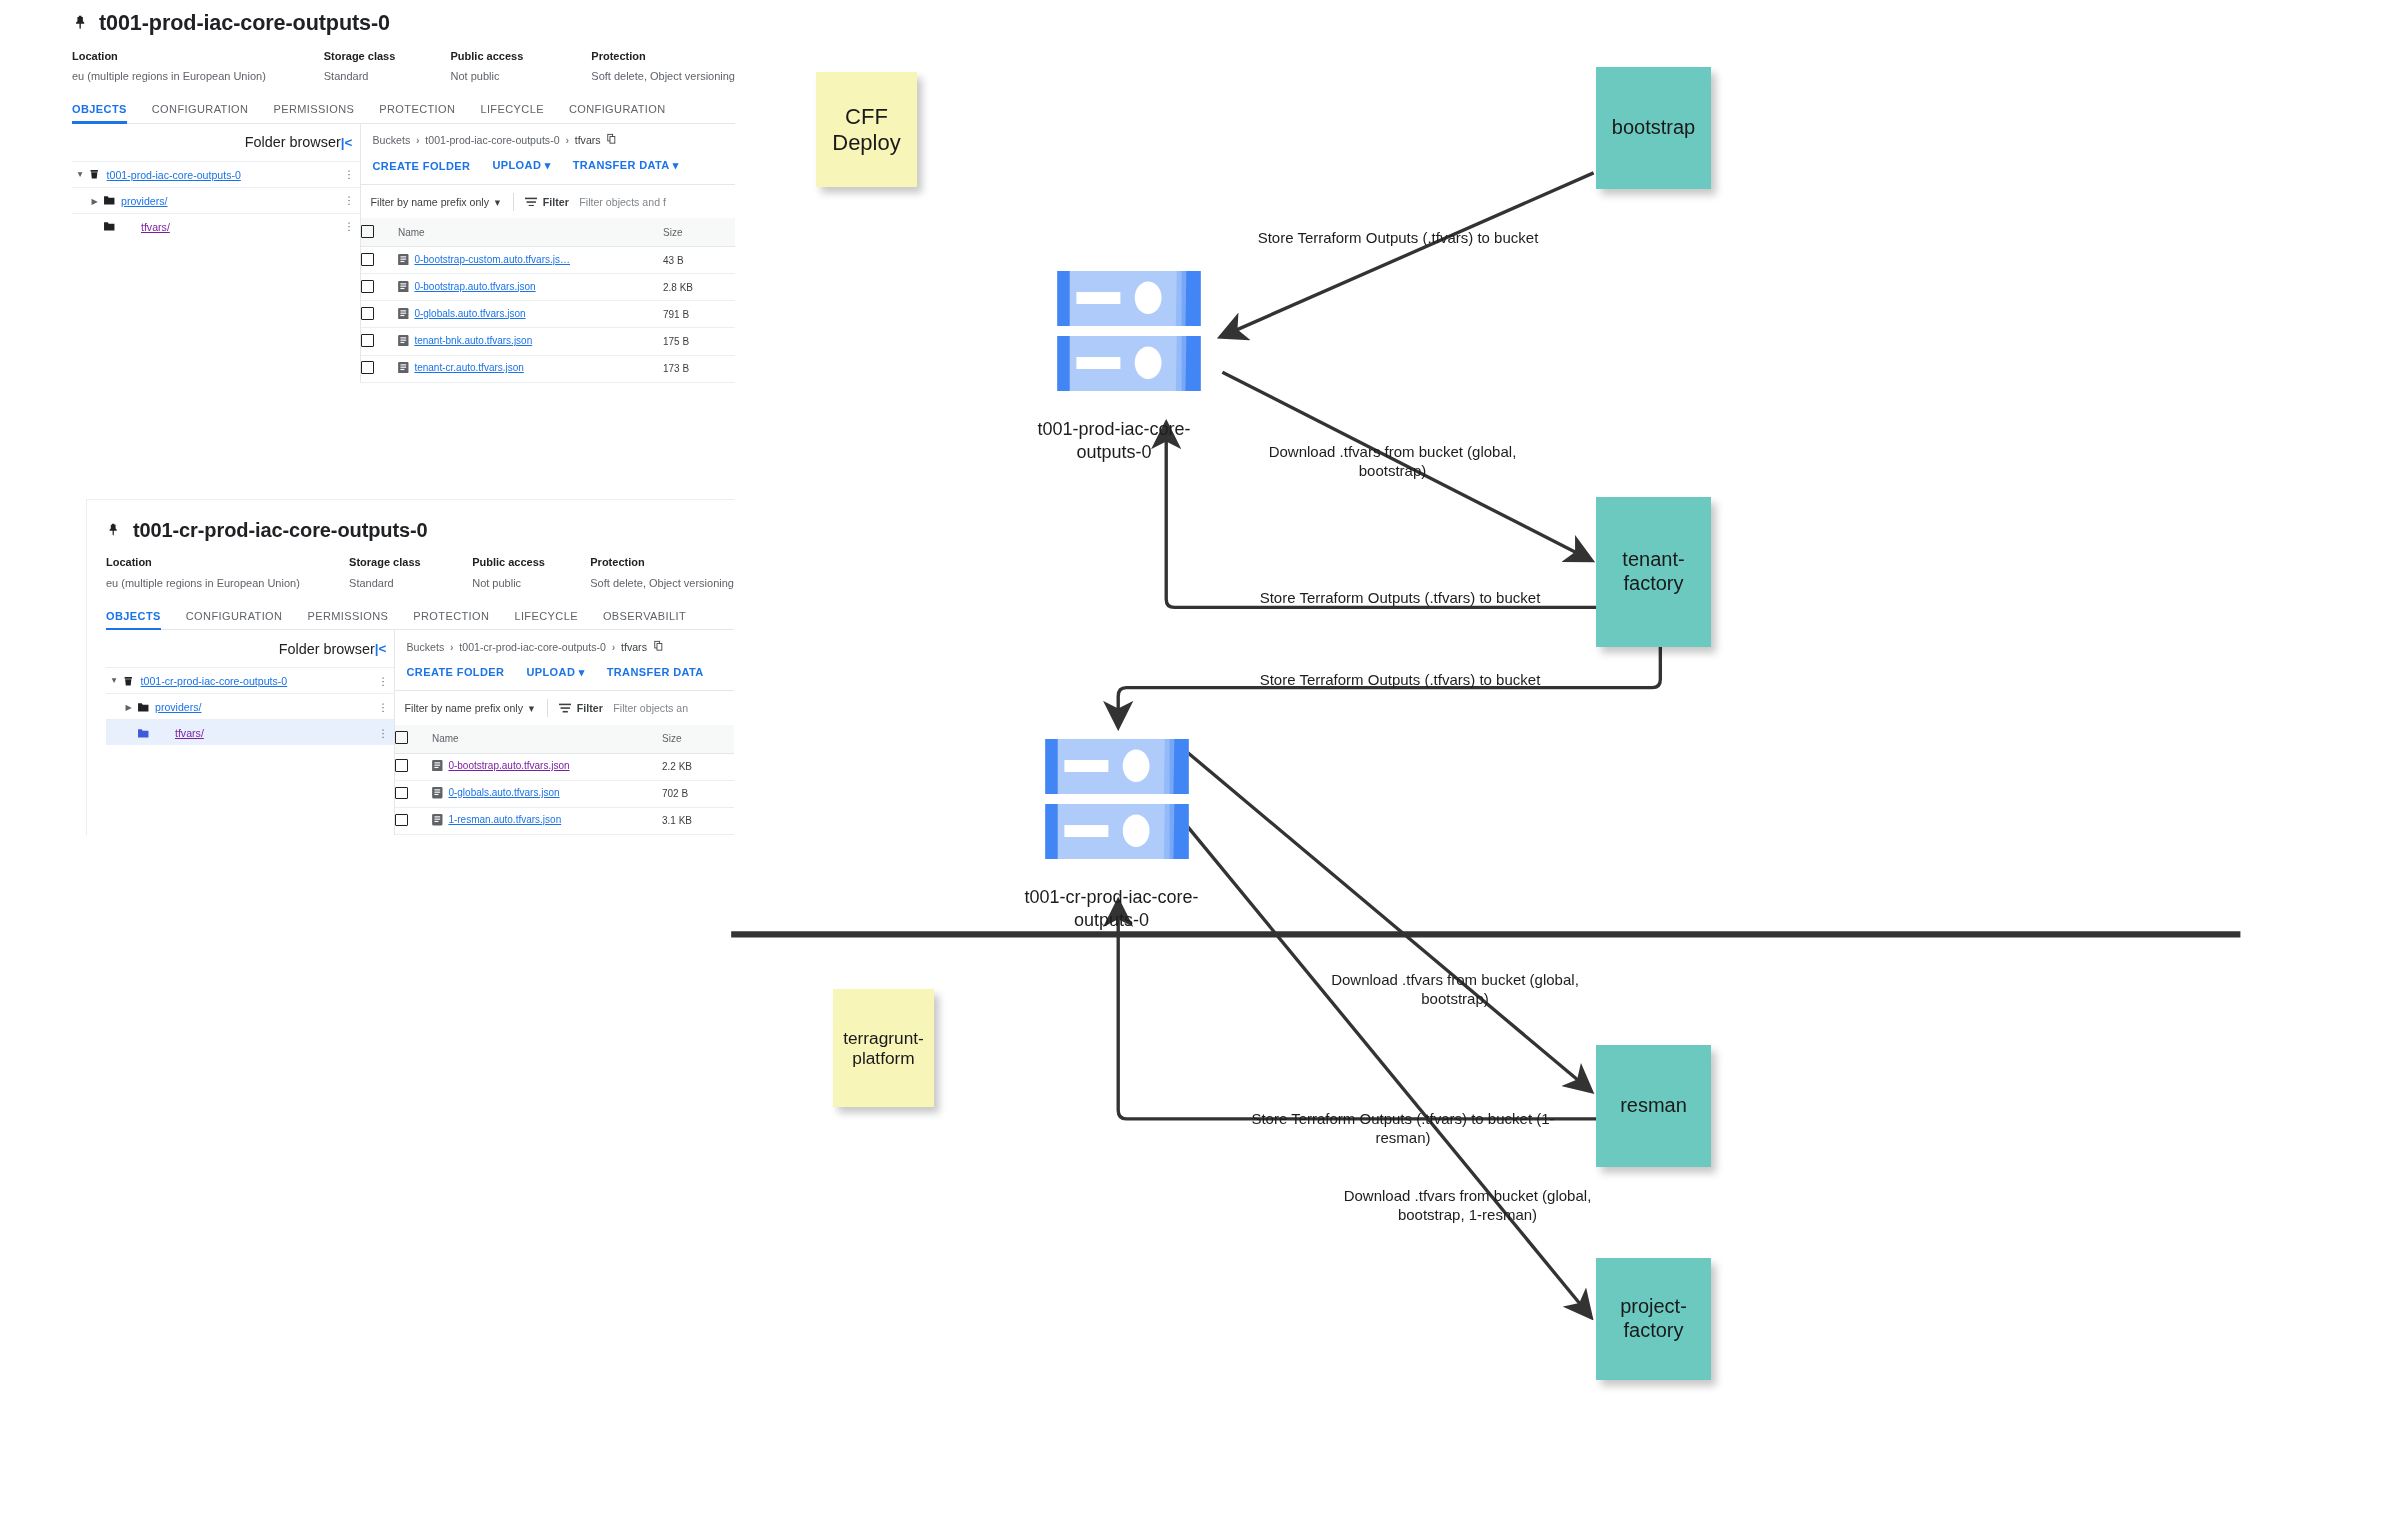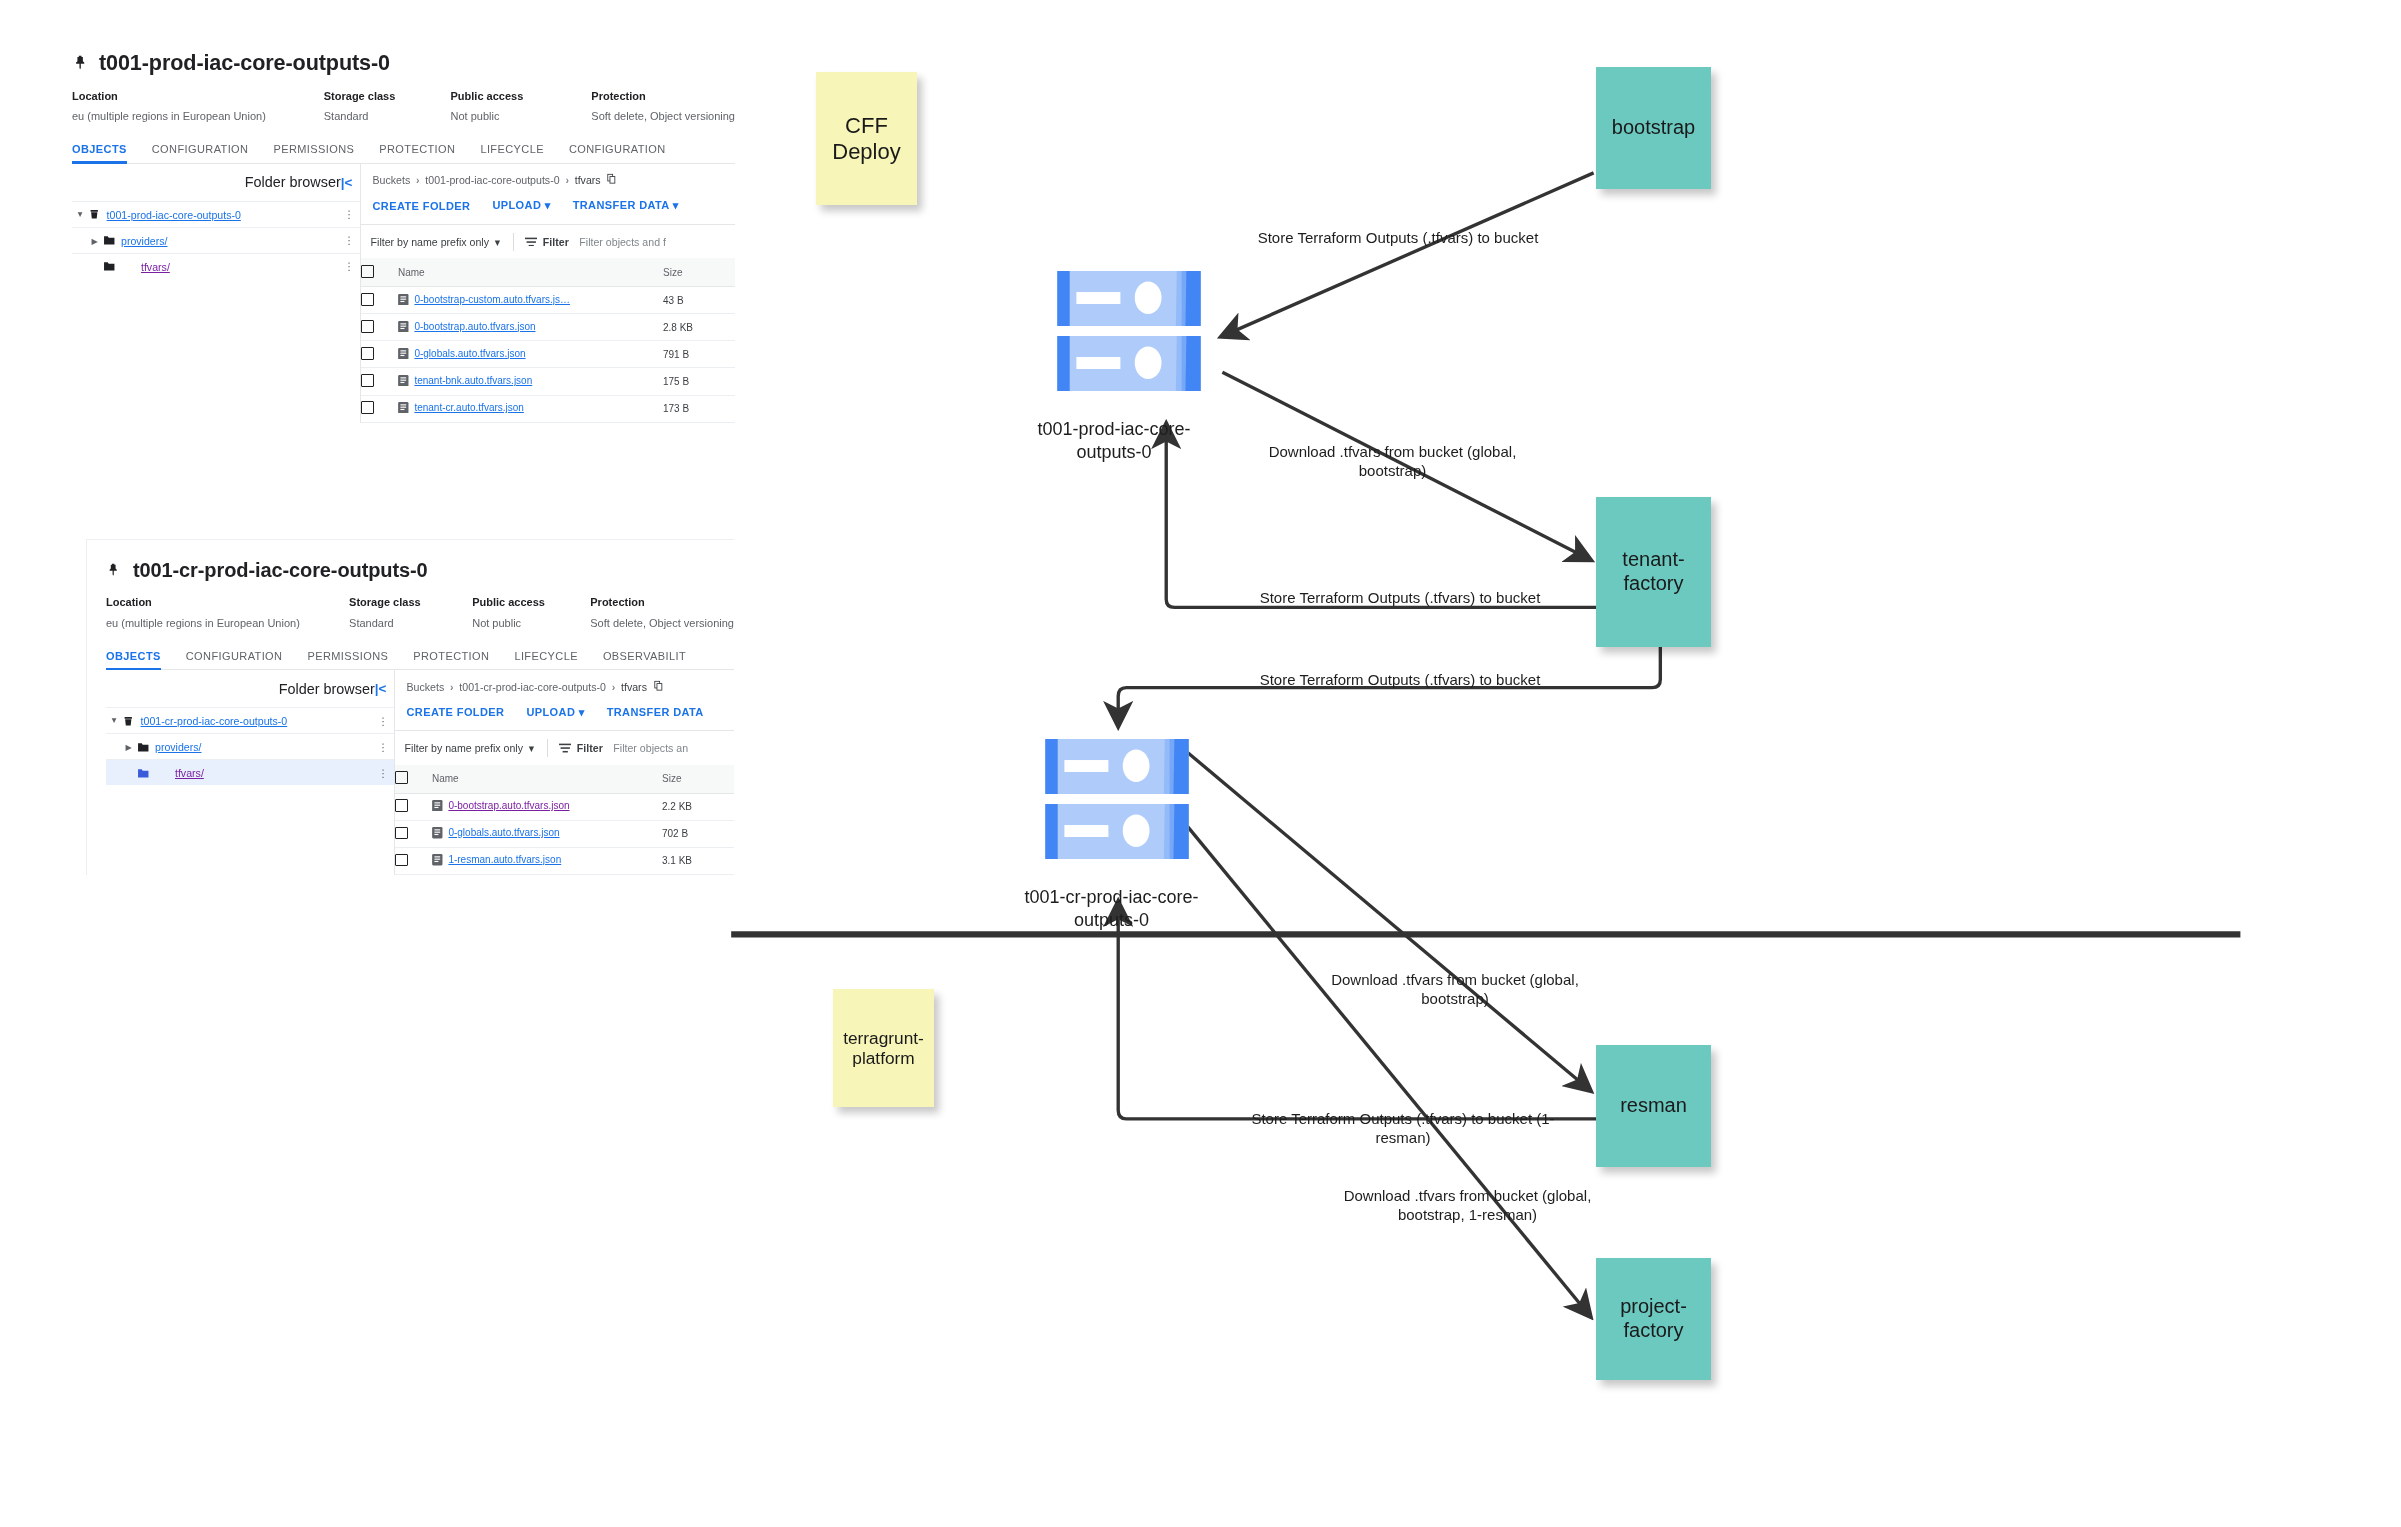--- a/index.html
+++ b/index.html
@@ -4,21 +4,21 @@
 <title>Architecture diagram</title>
 <style>
   html,body{margin:0;padding:0;background:#ffffff;}
   body{width:2416px;height:1527px;position:relative;overflow:hidden;
        font-family:"Liberation Sans",sans-serif;color:#202124;}
 
   
   .abs{position:absolute;}
 
   
-  .console{position:absolute;background:#fff;margin-top:40px;}
+  .console{position:absolute;background:#fff;}
   .bkt-title-row{display:flex;align-items:center;gap:10.6px;}
   .pin-icon{width:16.3px;height:19px;flex:0 0 auto;}
   .bkt-name{font-size:21.6px;font-weight:600;color:#202124;letter-spacing:-0.1px;}
 
   .meta-row{display:flex;margin-top:14.4px;justify-content:space-between;}
   .meta-col{display:flex;flex-direction:column;}
   .meta-k{font-size:11px;font-weight:700;color:#202124;line-height:1.25;}
   .meta-v{font-size:11px;color:#5f6368;line-height:1.25;margin-top:6.7px;white-space:nowrap;}
 
   .tabs{display:flex;align-items:flex-end;border-bottom:1px solid #e4e6e8;margin-top:19px;}
@@ -452,21 +452,21 @@
 
   <path d="M2470,1565 L3310,2270" stroke="#333" stroke-width="7" fill="none" marker-end="url(#ah)"></path>
 
   <path d="M3340,2330 L2345,2330 Q2328,2330 2328,2312 L2328,1880" stroke="#333" stroke-width="7" fill="none" marker-end="url(#ah)"></path>
 
   <path d="M2455,1700 L3310,2740" stroke="#333" stroke-width="7" fill="none" marker-end="url(#ah)"></path>
 
   <line x1="1522" y1="1946" x2="4665" y2="1946" stroke="#333" stroke-width="13"></line>
 </svg>
 
-<div class="note yellow" style="left:816px;top:72px;width:101px;height:133px;font-size:22px;">
+<div class="note yellow" style="left:816px;top:72px;width:101px;height:115px;font-size:22px;">
   <span style="white-space:pre-line">CFF
 Deploy</span>
 </div>
 
 <div class="note teal" style="left:1596px;top:67px;width:115px;height:122px;font-size:20px;">
   <span style="white-space:pre-line">bootstrap</span>
 </div>
 
 <div class="note teal" style="left:1596px;top:497px;width:115px;height:150px;font-size:20px;">
   <span style="white-space:pre-line">tenant-

